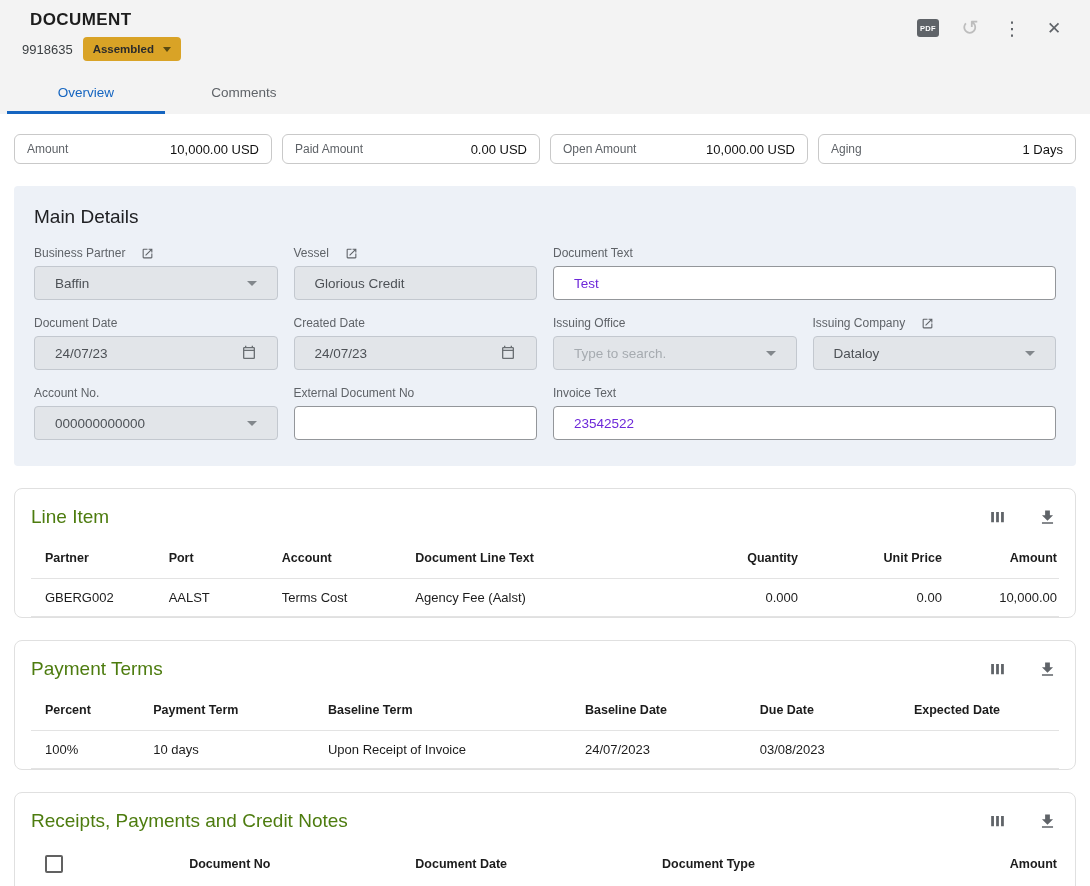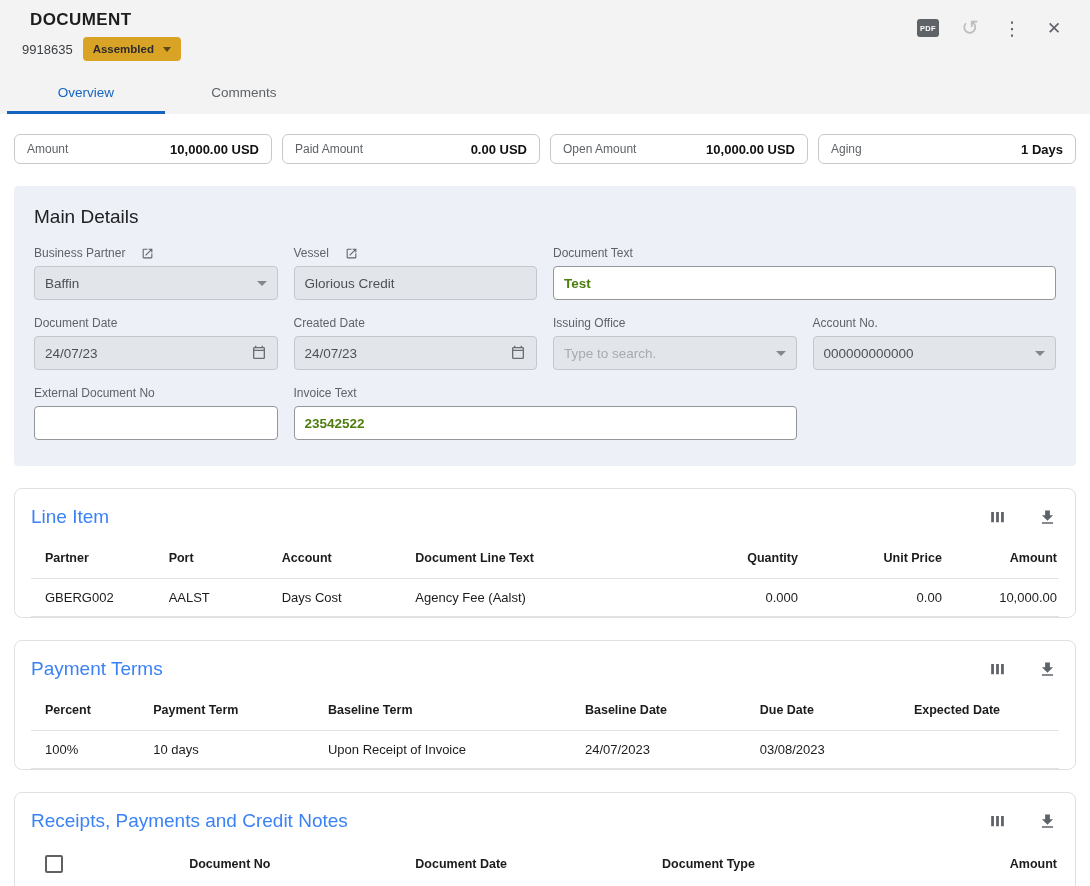--- a/index.html
+++ b/index.html
@@ -31,43 +31,43 @@
   .tab { width: 158px; text-align: center; padding: 12px 0 14px; font-size: 13.5px; color: #5f6368; cursor: pointer; position: relative; }
   .tab.active { color: #1565c0; }
   .tab.active::after { content: ""; position: absolute; left: 0; right: 0; bottom: 0; height: 3px; background: #1565c0; }
 
   
   main { padding: 20px 14px 18px 14px; }
 
   .summary-row { display: flex; gap: 10px; }
   .summary-card { flex: 1; border: 1px solid #c9c9c9; border-radius: 6px; height: 30px; display: flex; align-items: center; justify-content: space-between; padding: 0 12px; background: #fff; }
   .summary-label { font-size: 12px; color: #5f6368; }
-  .summary-value { font-size: 13px; font-weight: 700; color: #111; }
+  .summary-value { font-size: 13px; font-weight: 400; color: #111; }
 
   
   .panel { background: #edf1f7; border-radius: 4px; margin-top: 22px; padding: 20px 20px 26px 20px; }
   .panel-title { font-size: 19px; font-weight: 400; color: #202124; }
   .fields { display: grid; grid-template-columns: repeat(4, 1fr); column-gap: 16px; row-gap: 16px; margin-top: 18px; }
   .span2 { grid-column: span 2; }
   .field-label { display: flex; align-items: center; gap: 16px; font-size: 12px; color: #5f6368; margin-bottom: 6px; }
   .ext-link { flex: none; }
-  .control { height: 34px; border-radius: 4px; display: flex; align-items: center; padding: 0 10px; font-size: 13.5px; width: 100%; }
+  .control { height: 34px; border-radius: 4px; display: flex; align-items: center; padding: 0 20px; font-size: 13.5px; width: 100%; }
   .control.gray { background: #e2e5e9; border: 1px solid #c3c8cf; color: #4d5156; }
-  .control.white { background: #fff; border: 1px solid #93969a; color: #4d7c0f; font-weight: bold; }
+  .control.white { background: #fff; border: 1px solid #93969a; color: #6d28d9; }
   input.control { outline: none; }
   input.control::placeholder { color: #9aa0a6; }
   .flex-text { flex: 1; overflow: hidden; white-space: nowrap; }
   .placeholder { color: #a6abb0; }
   .dd-tri { width: 0; height: 0; border-left: 5px solid transparent; border-right: 5px solid transparent; border-top: 5.5px solid #82878c; margin-left: auto; flex: none; }
   .cal-icon { margin-left: auto; flex: none; }
 
   
   .card { border: 1px solid #e0e0e0; border-radius: 8px; margin-top: 22px; padding: 16px 16px 0 16px; background: #fff; }
   .card-head { display: flex; justify-content: space-between; align-items: center; }
-  .card-title { font-size: 19px; font-weight: 400; color: #3b82f6; }
+  .card-title { font-size: 19px; font-weight: 400; color: #4d7c0f; }
   .card-icons { display: flex; gap: 26px; align-items: center; }
   .card-icons .icon-btn { width: 24px; height: 24px; }
 
   table { width: 100%; border-collapse: collapse; margin-top: 12px; }
   th { font-size: 12.5px; font-weight: 700; color: #1c1c1c; text-align: left; padding: 10px 4px 13px 4px; white-space: nowrap; border-bottom: 1px solid #e3e3e3; }
   td { font-size: 13px; color: #1c1c1c; padding: 11px 4px; border-bottom: 1px solid #e3e3e3; white-space: nowrap; }
   th:first-child, td:first-child { padding-left: 14px; }
   th:last-child, td:last-child { padding-right: 2px; }
   .num { text-align: right; }
   .tbl-pad-bottom { margin-bottom: 12px; }
@@ -194,20 +194,32 @@
       <div class="field">
         <div class="field-label">
           <span>Issuing Office</span>
         </div>
         <div class="control gray">
           <span class="flex-text placeholder">Type to search.</span>
           <span class="dd-tri"></span>
         </div>
       </div>
 
+      <div class="field">
+        <div class="field-label">
+          <span>Issuing Company</span>
+          <svg class="ext-link" width="13" height="13" viewBox="0 0 24 24">
+              <path fill="#5f6368" d="M19 19H5V5h7V3H5a2 2 0 0 0-2 2v14a2 2 0 0 0 2 2h14c1.1 0 2-.9 2-2v-7h-2v7zM14 3v2h3.59l-9.83 9.83 1.41 1.41L19 6.41V10h2V3h-7z"></path>
+            </svg>
+        </div>
+        <div class="control gray">
+          <span class="flex-text">Dataloy</span>
+          <span class="dd-tri"></span>
+        </div>
+      </div>
 
       <div class="field">
         <div class="field-label">
           <span>Account No.</span>
         </div>
         <div class="control gray">
           <span class="flex-text">000000000000</span>
           <span class="dd-tri"></span>
         </div>
       </div>
@@ -263,21 +275,21 @@
           <th>Document Line Text</th>
           <th class="num">Quantity</th>
           <th class="num">Unit Price</th>
           <th class="num">Amount</th>
         </tr>
       </thead>
       <tbody>
         <tr>
           <td>GBERG002</td>
           <td>AALST</td>
-          <td>Days Cost</td>
+          <td>Terms Cost</td>
           <td>Agency Fee (Aalst)</td>
           <td class="num">0.000</td>
           <td class="num">0.00</td>
           <td class="num">10,000.00</td>
         </tr>
       </tbody>
     </table>
   </section>
 
   <section class="card">

